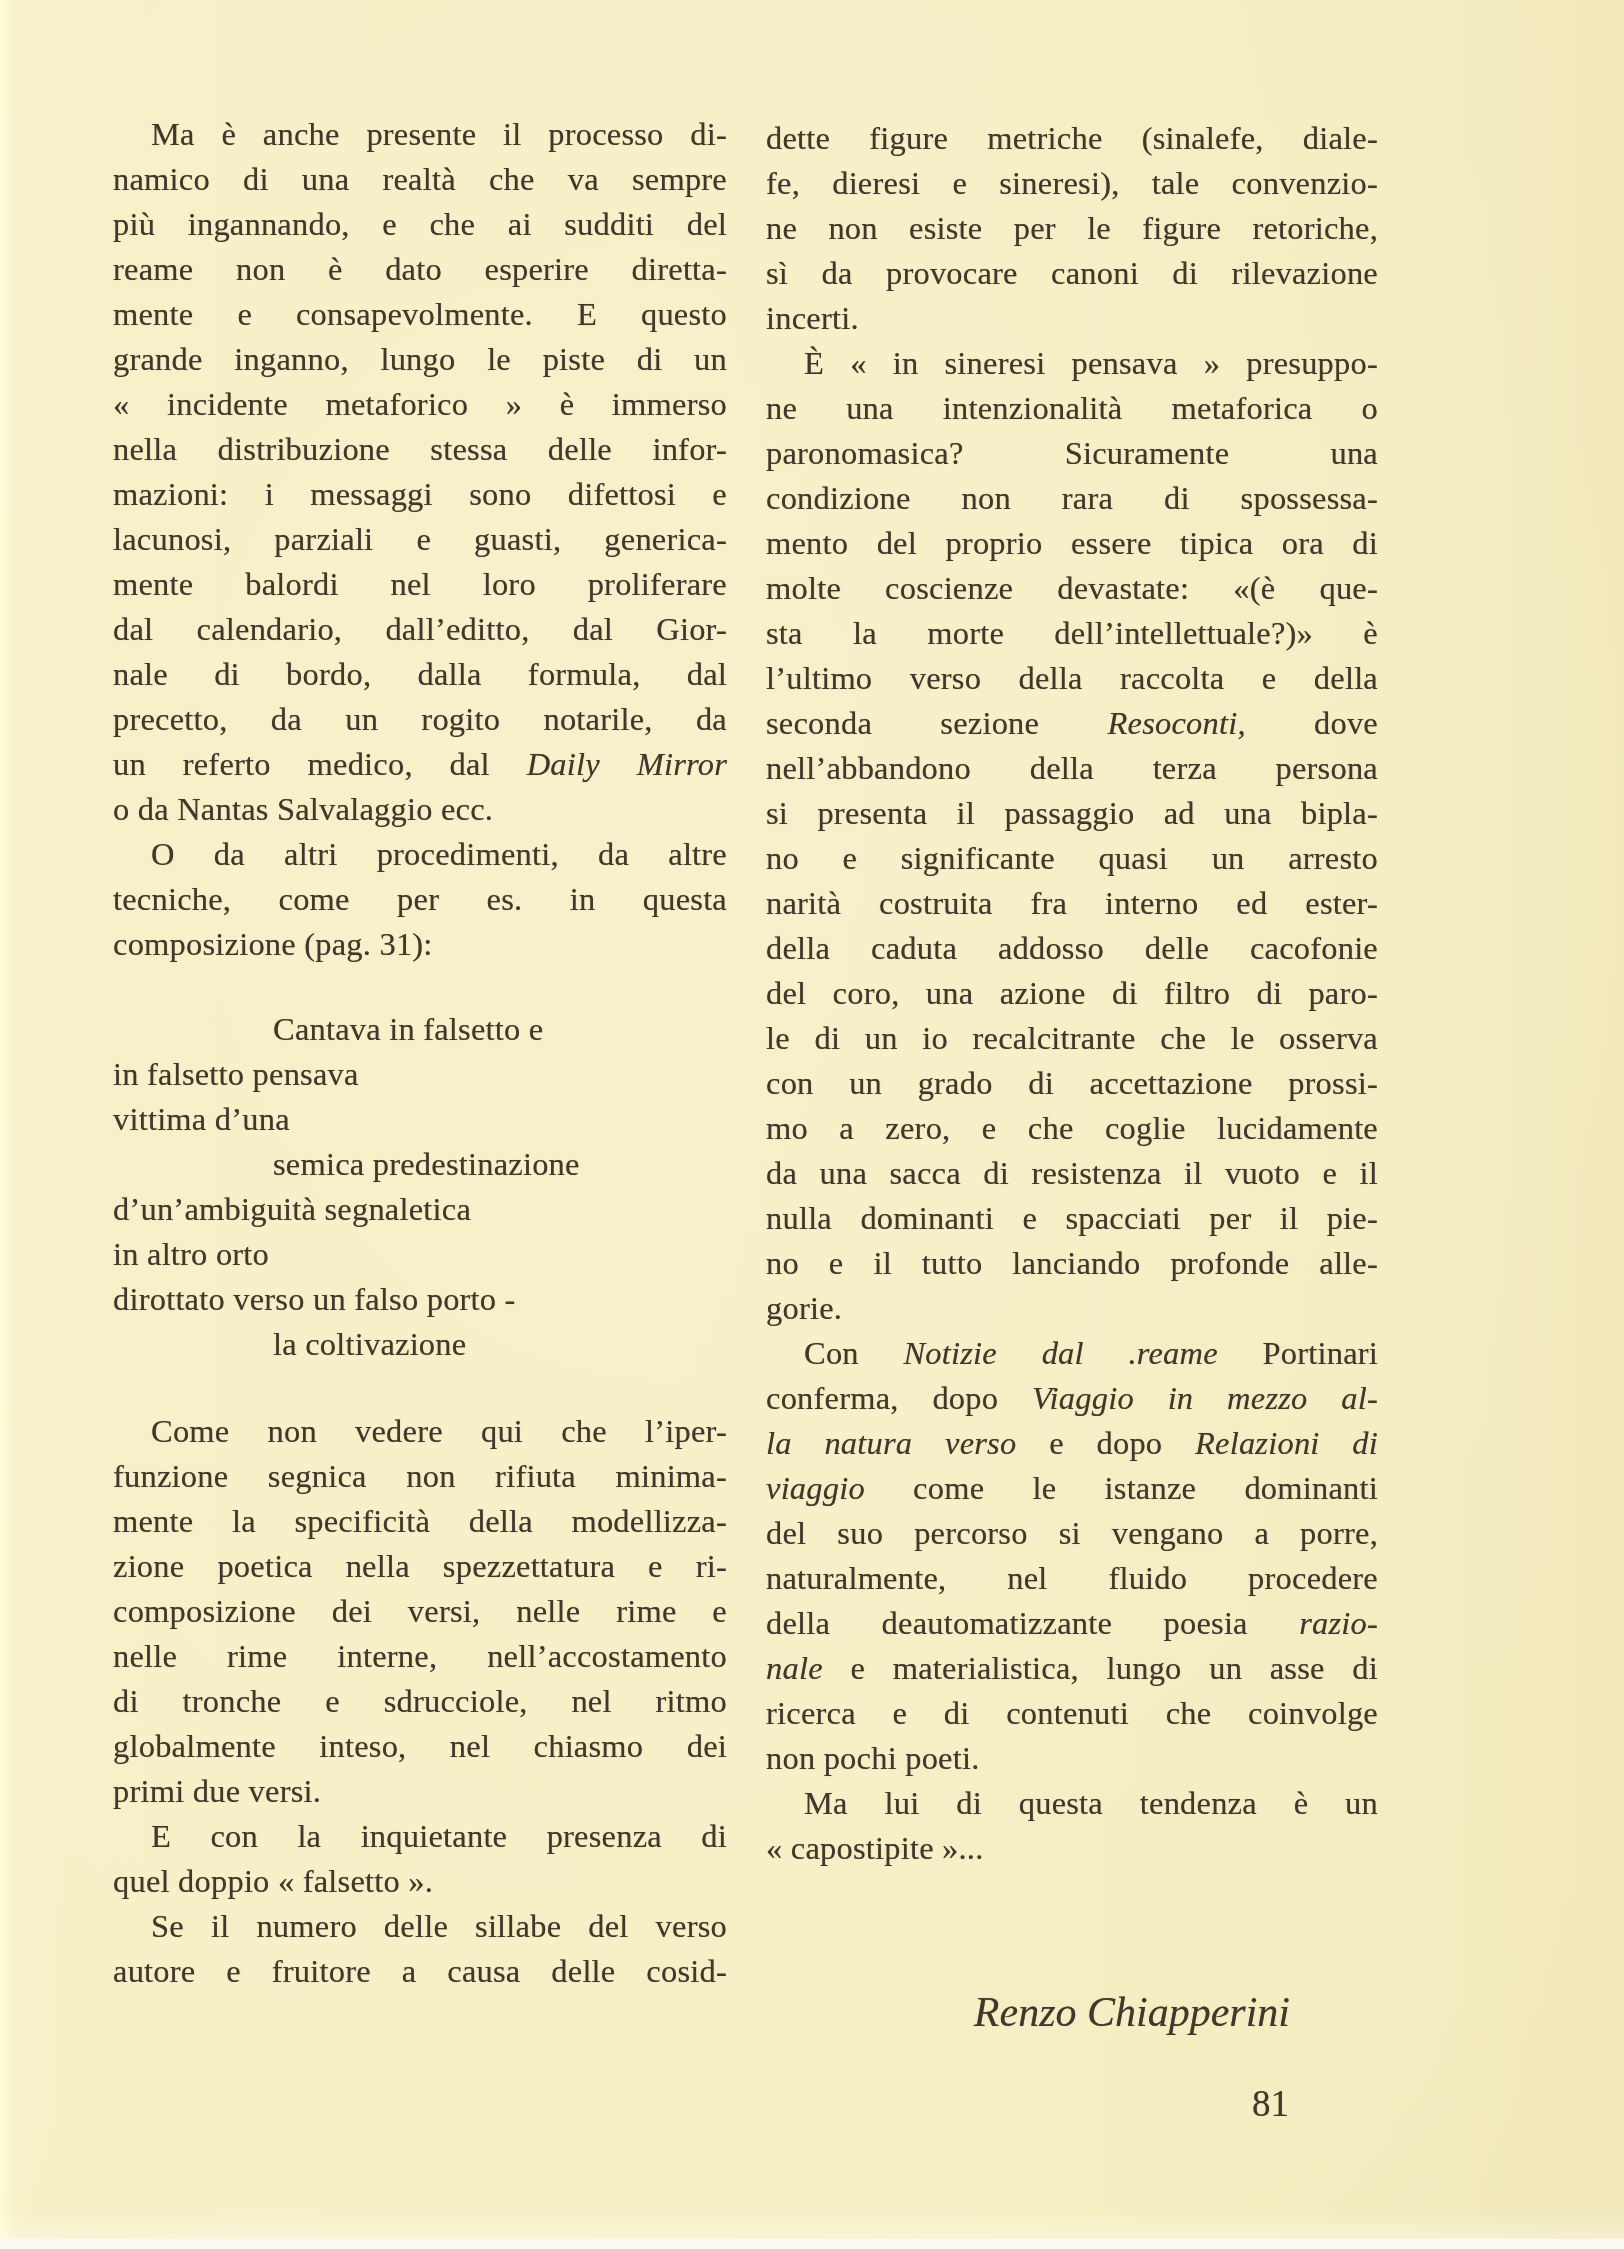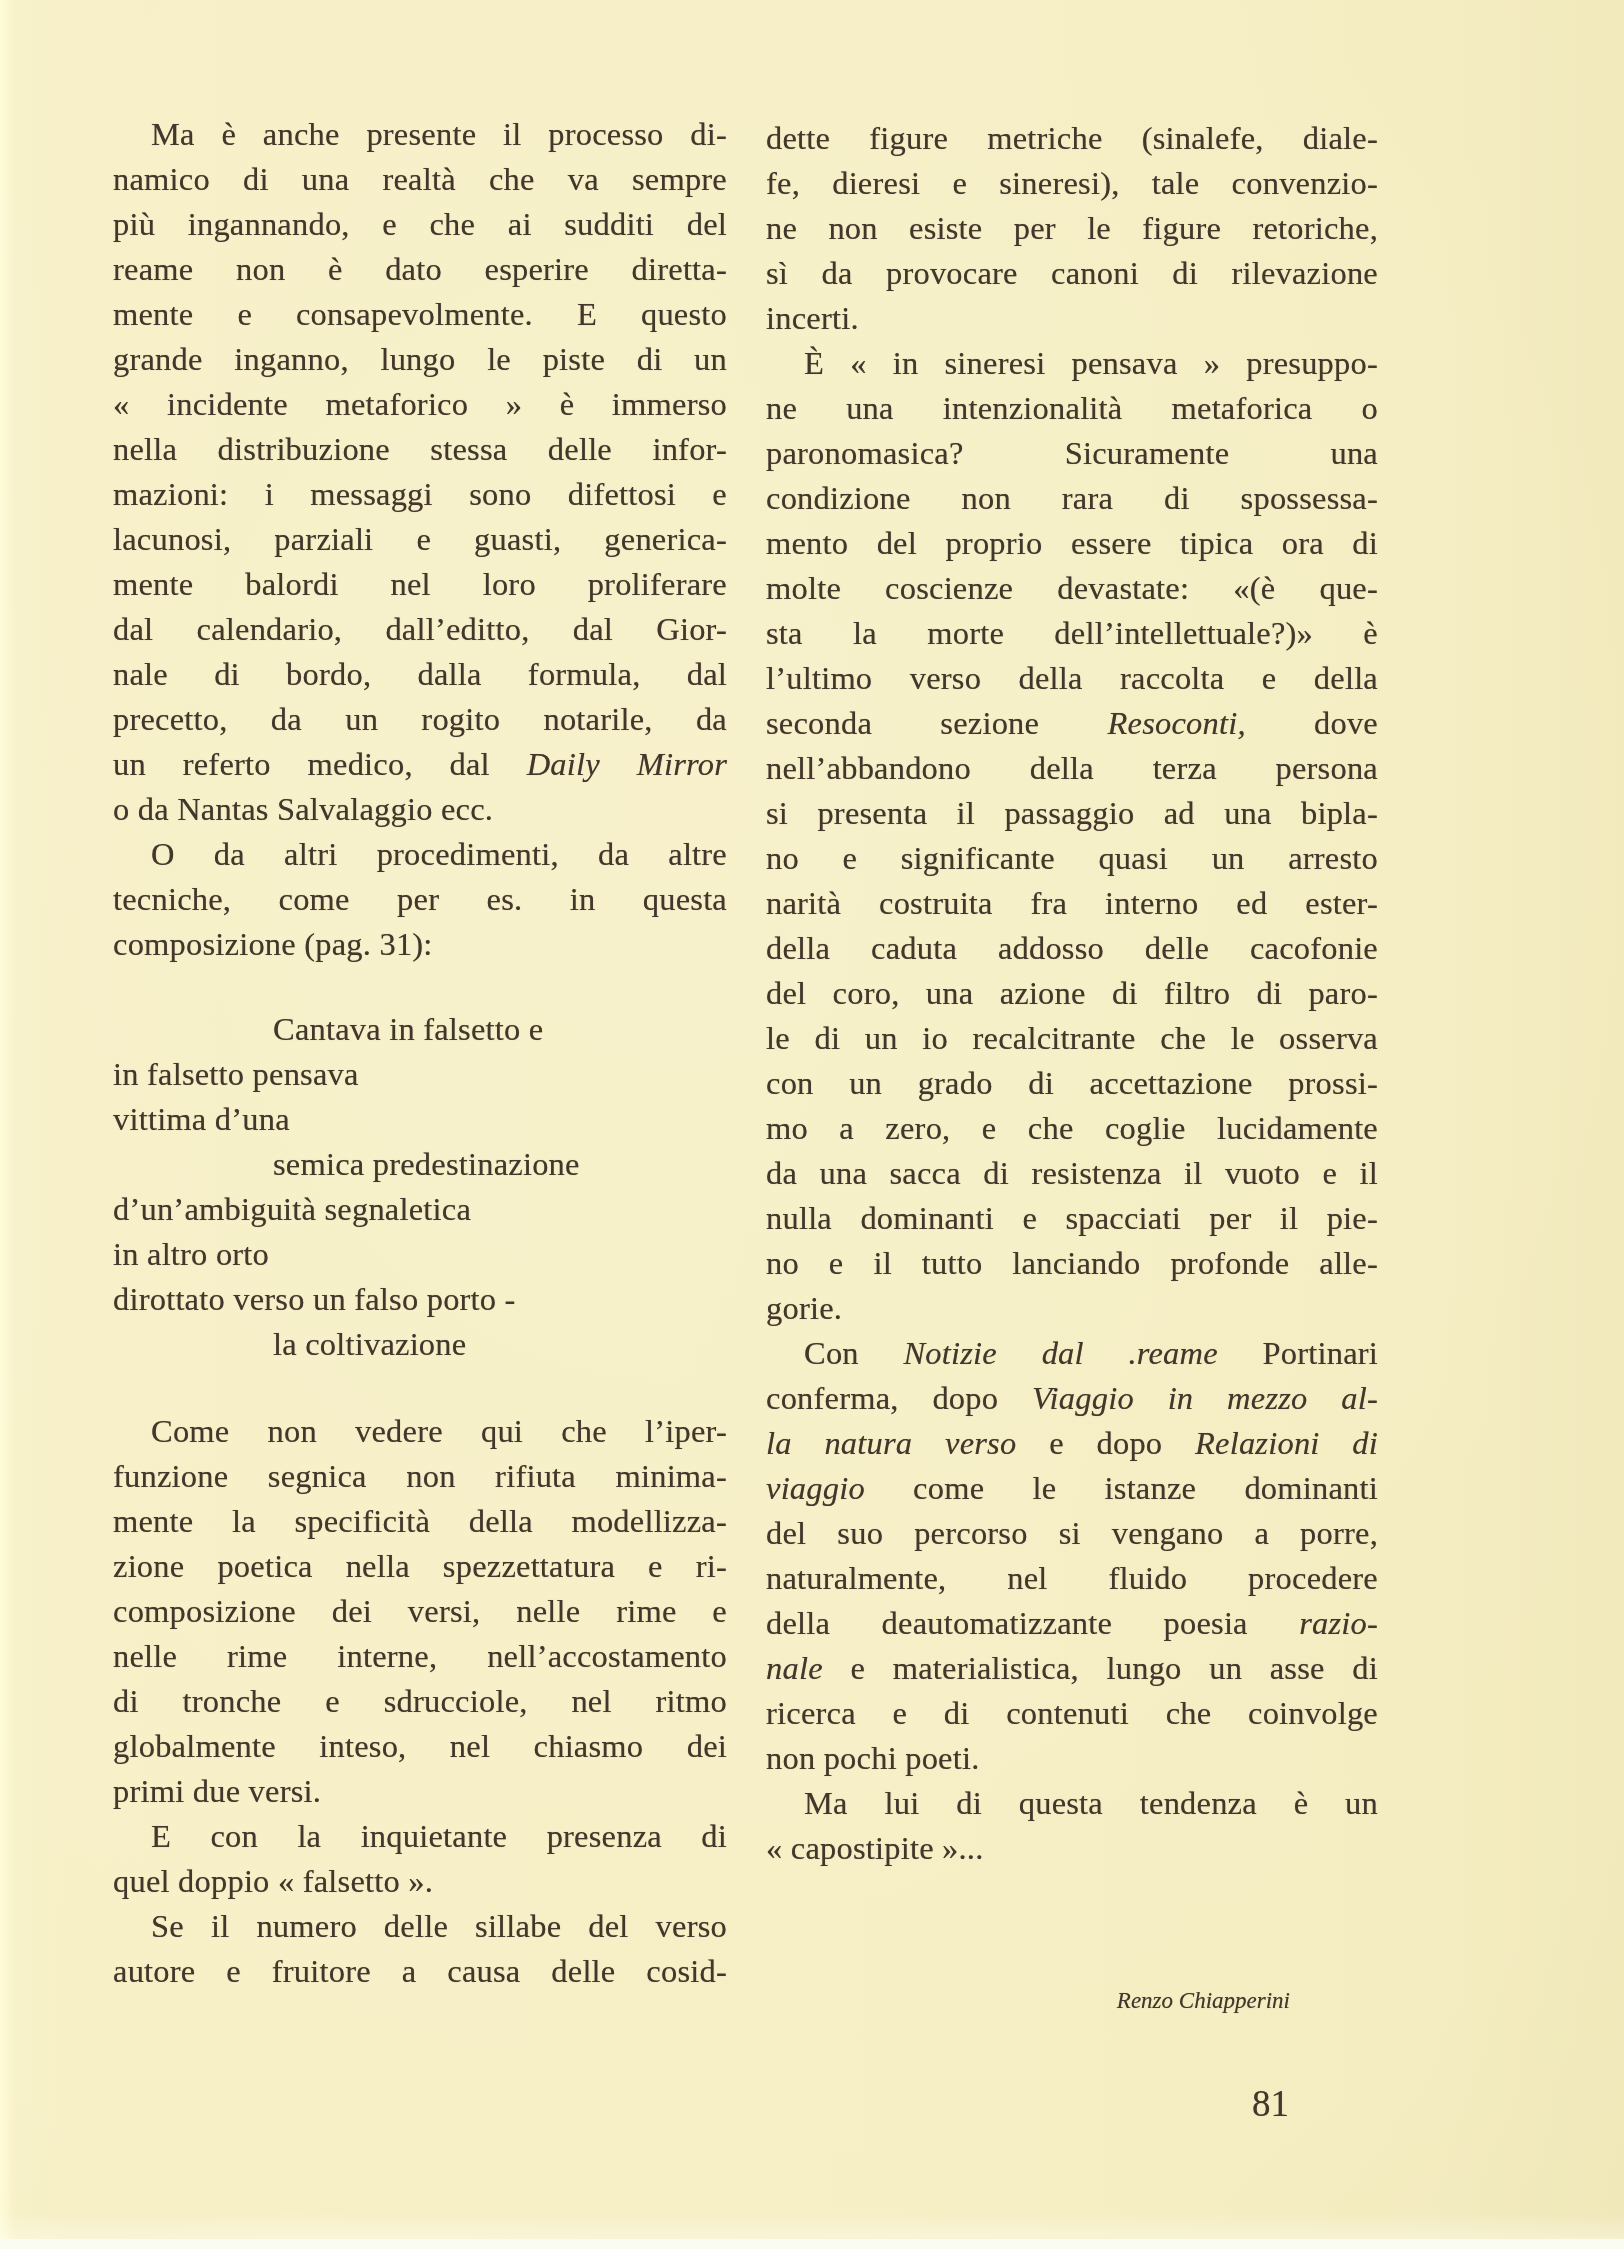--- a/index.html
+++ b/index.html
@@ -46,21 +46,21 @@
   .line.poem { padding-left: 160px; }
   .gap { width: 100%; }
   em { font-style: italic; }
   .signature {
     position: absolute;
     left: 766px; top: 1988px; width: 612px;
     padding-right: 88px;
     box-sizing: border-box;
     text-align: right;
     font-style: italic;
-    font-size: 23px;
+    font-size: 42px;
     text-shadow: 0 0 0.7px rgba(67,54,43,0.55);
   }
   .page-number {
     position: absolute;
     left: 1252px; top: 2082px;
     font-size: 37px;
     text-shadow: 0 0 0.7px rgba(67,54,43,0.55);
   }
 </style>
 </head>

